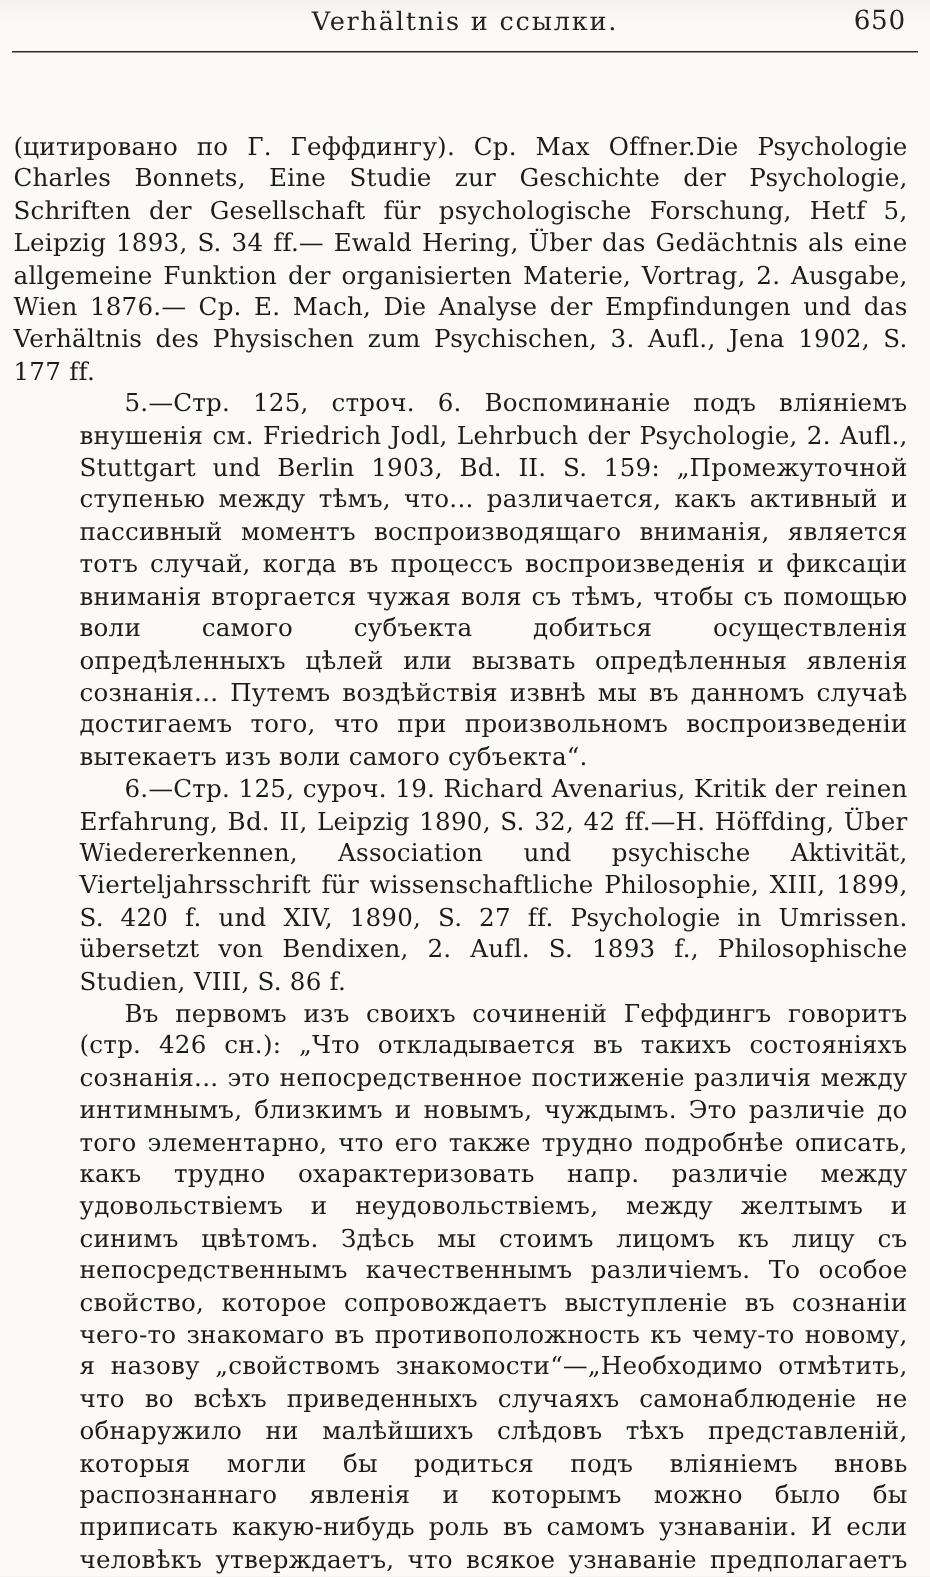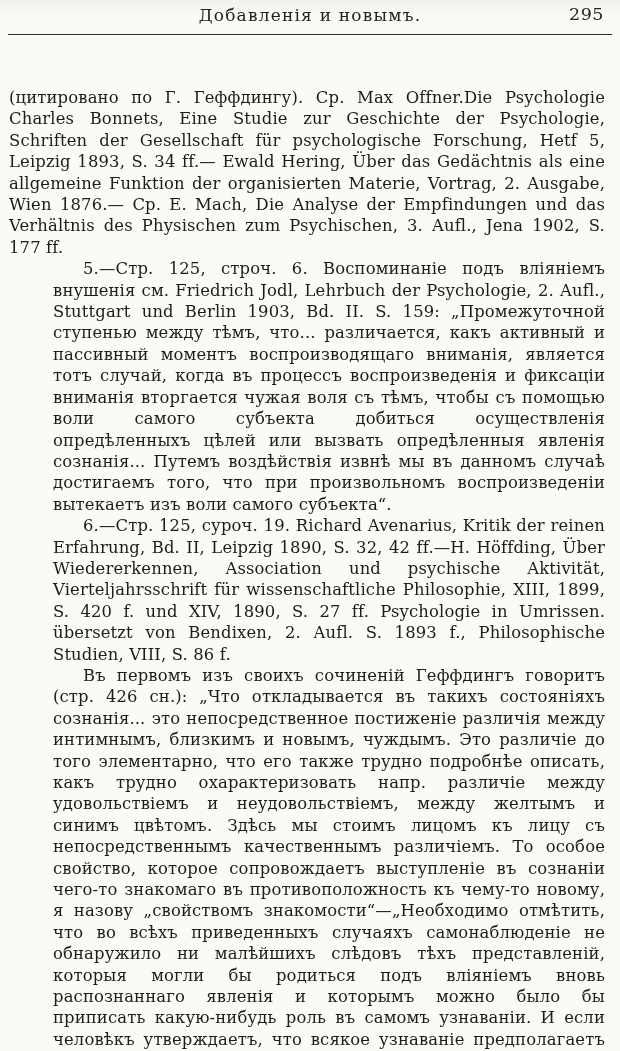--- a/index.html
+++ b/index.html
@@ -64,22 +64,22 @@
     text-indent: 30px;
     margin-left: 44px;
   }
 </style>
 </head>
 <body>
 
 <div class="page">
 
   <header class="running-head">
-    <div class="head-title">Добавленія и новымъ.</div>
-    <div class="page-number">295</div>
+    <div class="head-title">Verhältnis и ссылки.</div>
+    <div class="page-number">650</div>
   </header>
 
   <hr class="head-rule">
 
   <main class="text-block">
     <p class="para">(цитировано по Г. Геффдингу). Ср. Max Offner.Die Psychologie Charles Bonnets, Eine Studie zur Geschichte der Psychologie, Schriften der Gesellschaft für psychologische Forschung, Hetf 5, Leipzig 1893, S. 34 ff.— Ewald Hering, Über das Gedächtnis als eine allgemeine Funktion der organisierten Materie, Vortrag, 2. Ausgabe, Wien 1876.— Ср. E. Mach, Die Analyse der Empfindungen und das Verhältnis des Physischen zum Psychischen, 3. Aufl., Jena 1902, S. 177 ff.</p>
     <p class="para indent">5.—Стр. 125, строч. 6. Воспоминаніе подъ вліяніемъ внушенія см. Friedrich Jodl, Lehrbuch der Psychologie, 2. Aufl., Stuttgart und Berlin 1903, Bd. II. S. 159: „Промежуточной ступенью между тѣмъ, что... различается, какъ активный и пассивный моментъ воспроизводящаго вниманія, является тотъ случай, когда въ процессъ воспроизведенія и фиксаціи вниманія вторгается чужая воля съ тѣмъ, чтобы съ помощью воли самого субъекта добиться осуществленія опредѣленныхъ цѣлей или вызвать опредѣленныя явленія сознанія... Путемъ воздѣйствія извнѣ мы въ данномъ случаѣ достигаемъ того, что при произвольномъ воспроизведеніи вытекаетъ изъ воли самого субъекта“.</p>
     <p class="para indent">6.—Стр. 125, суроч. 19. Richard Avenarius, Kritik der reinen Erfahrung, Bd. II, Leipzig 1890, S. 32, 42 ff.—H. Höffding, Über Wiedererkennen, Association und psychische Aktivität, Vierteljahrsschrift für wissenschaftliche Philosophie, XIII, 1899, S. 420 f. und XIV, 1890, S. 27 ff. Psychologie in Umrissen. übersetzt von Bendixen, 2. Aufl. S. 1893 f., Philosophische Studien, VIII, S. 86 f.</p>
     <p class="para indent">Въ первомъ изъ своихъ сочиненій Геффдингъ говоритъ (стр. 426 сн.): „Что откладывается въ такихъ состояніяхъ сознанія... это непосредственное постиженіе различія между интимнымъ, близкимъ и новымъ, чуждымъ. Это различіе до того элементарно, что его также трудно подробнѣе описать, какъ трудно охарактеризовать напр. различіе между удовольствіемъ и неудовольствіемъ, между желтымъ и синимъ цвѣтомъ. Здѣсь мы стоимъ лицомъ къ лицу съ непосредственнымъ качественнымъ различіемъ. То особое свойство, которое сопровождаетъ выступленіе въ сознаніи чего-то знакомаго въ противоположность къ чему-то новому, я назову „свойствомъ знакомости“—„Необходимо отмѣтить, что во всѣхъ приведенныхъ случаяхъ самонаблюденіе не обнаружило ни малѣйшихъ слѣдовъ тѣхъ представленій, которыя могли бы родиться подъ вліяніемъ вновь распознаннаго явленія и которымъ можно было бы приписать какую-нибудь роль въ самомъ узнаваніи. И если человѣкъ утверждаетъ, что всякое узнаваніе предполагаетъ подобныя представленія, то тяжесть доказательства должна пасть на него. Но, если непосредственное узнаваніе, въ томъ видѣ, въ какомъ мы изложили его въ приведенныхъ случаяхъ, поддается удовлетворительному объясненію и безъ подобнаго утвержденія, то это объясненіе и слѣдуетъ считать единственно научнымъ.</p>
 

